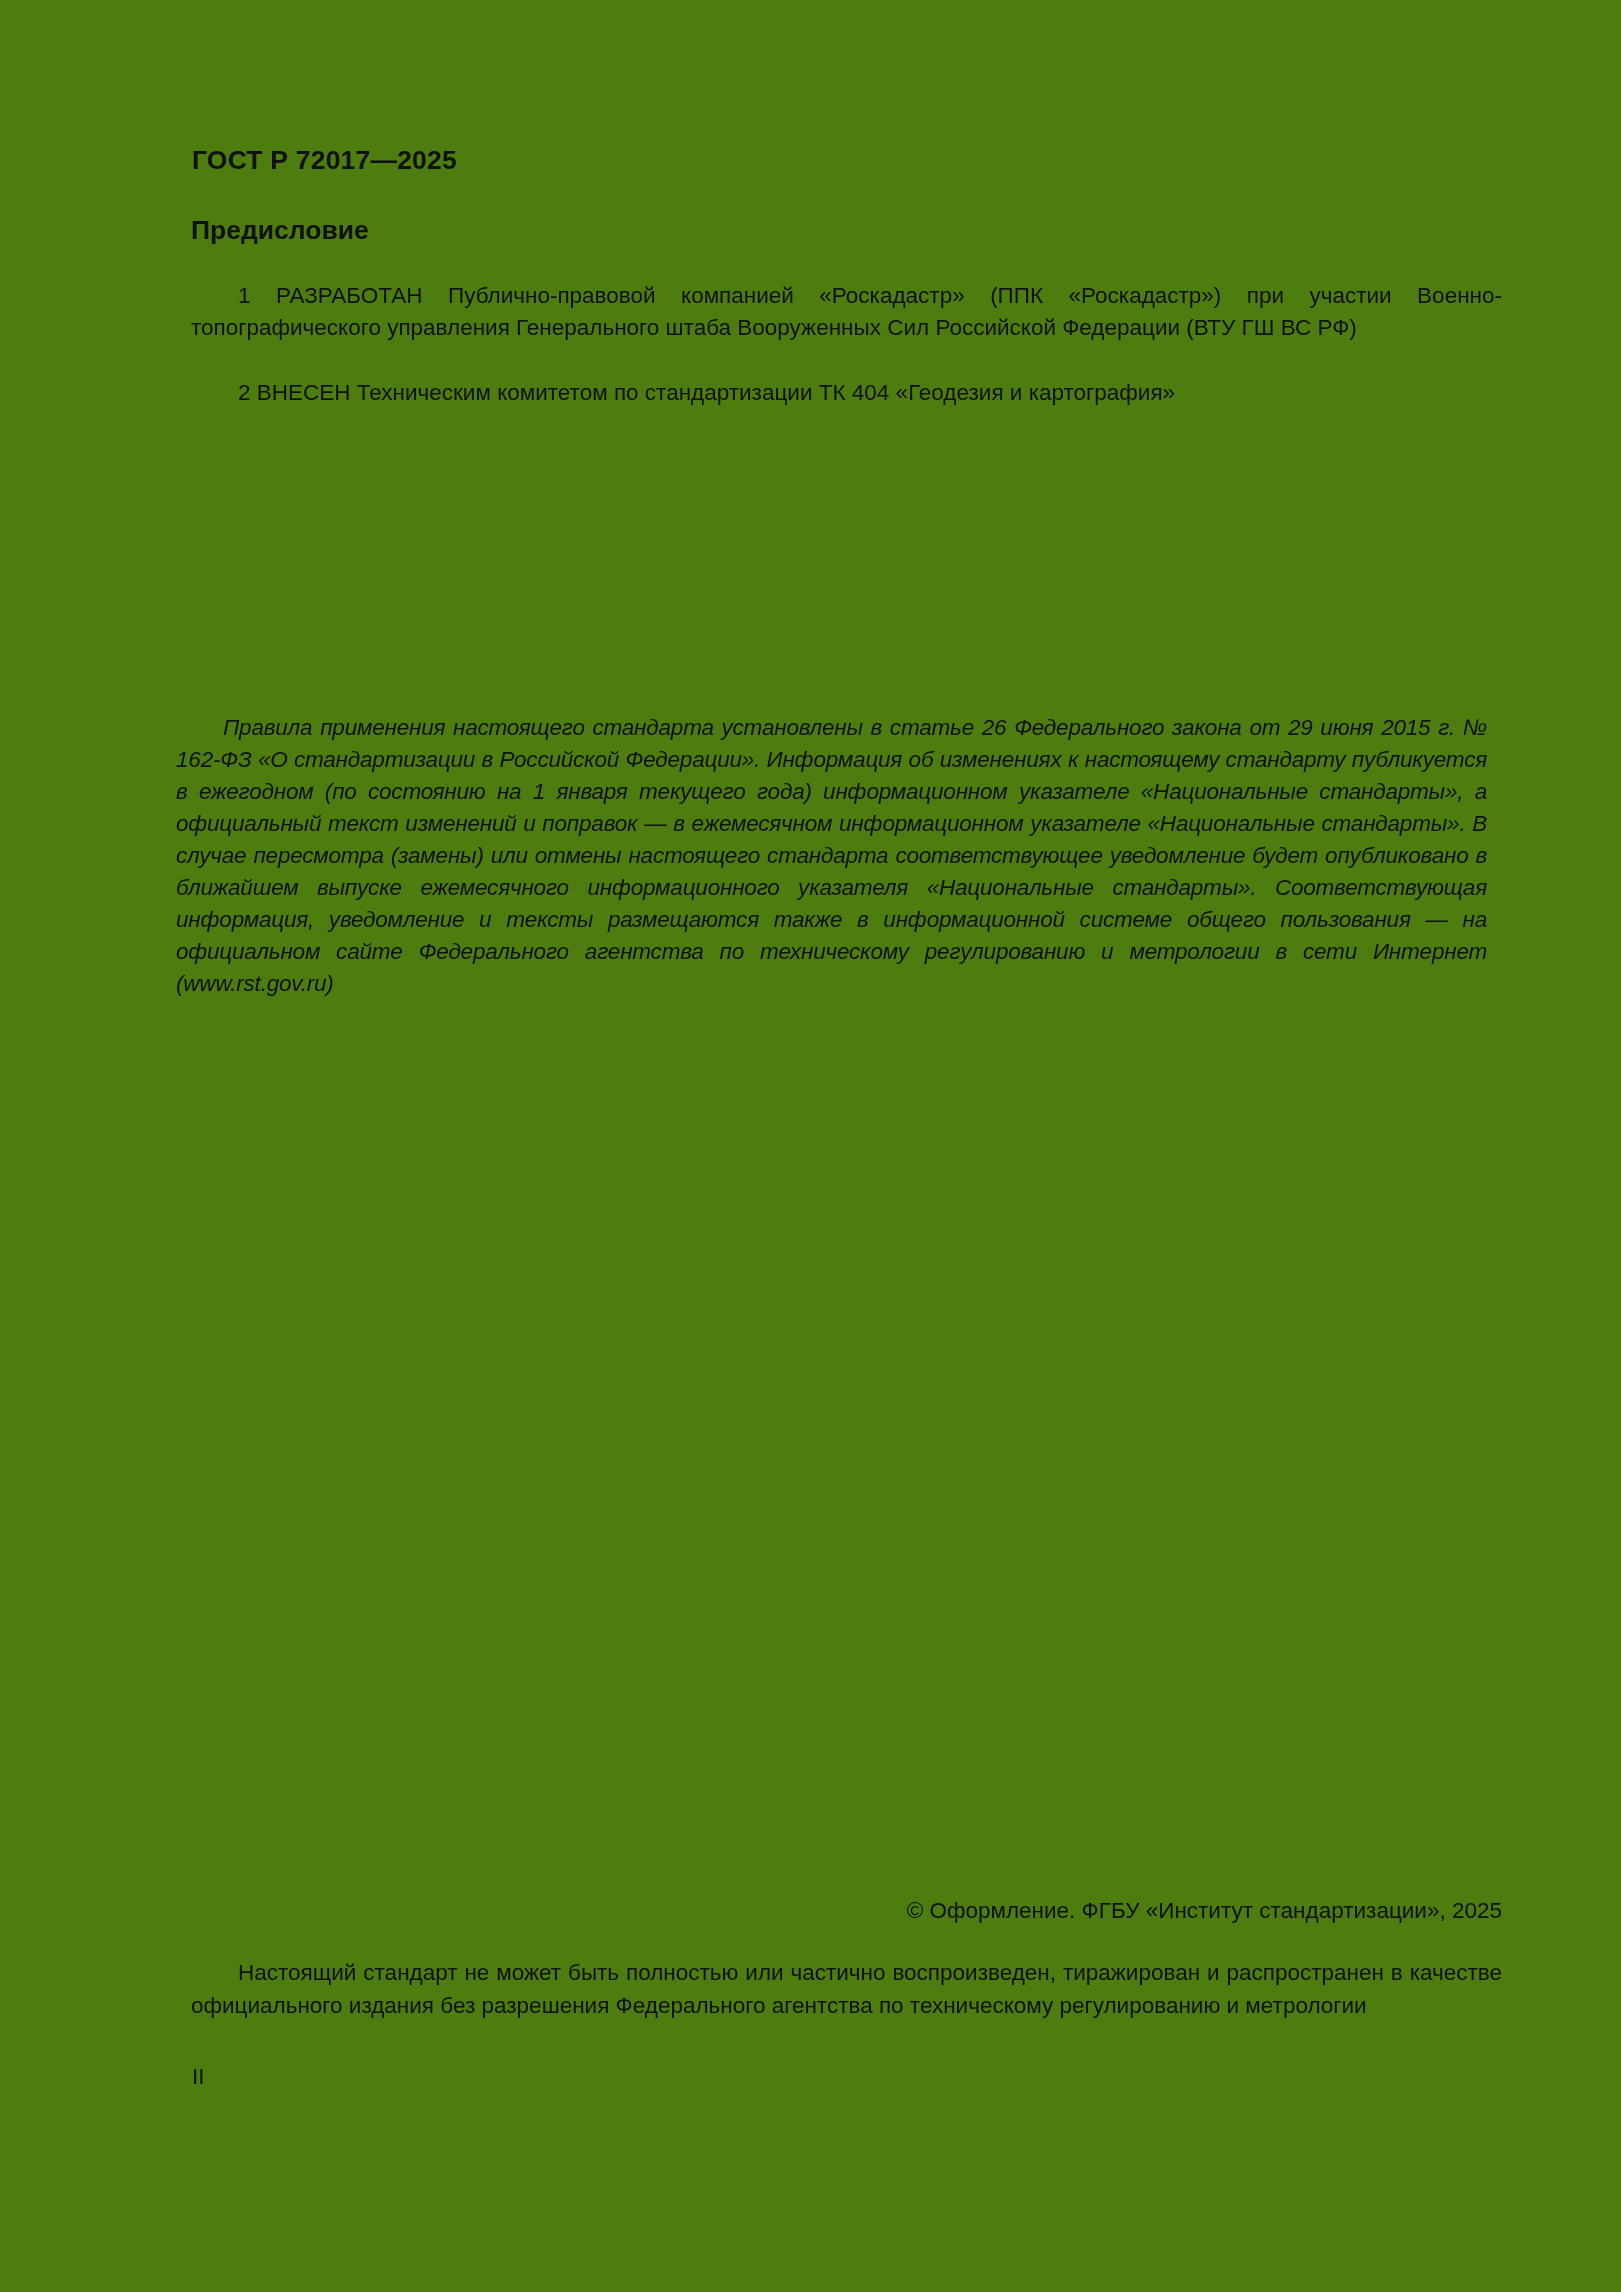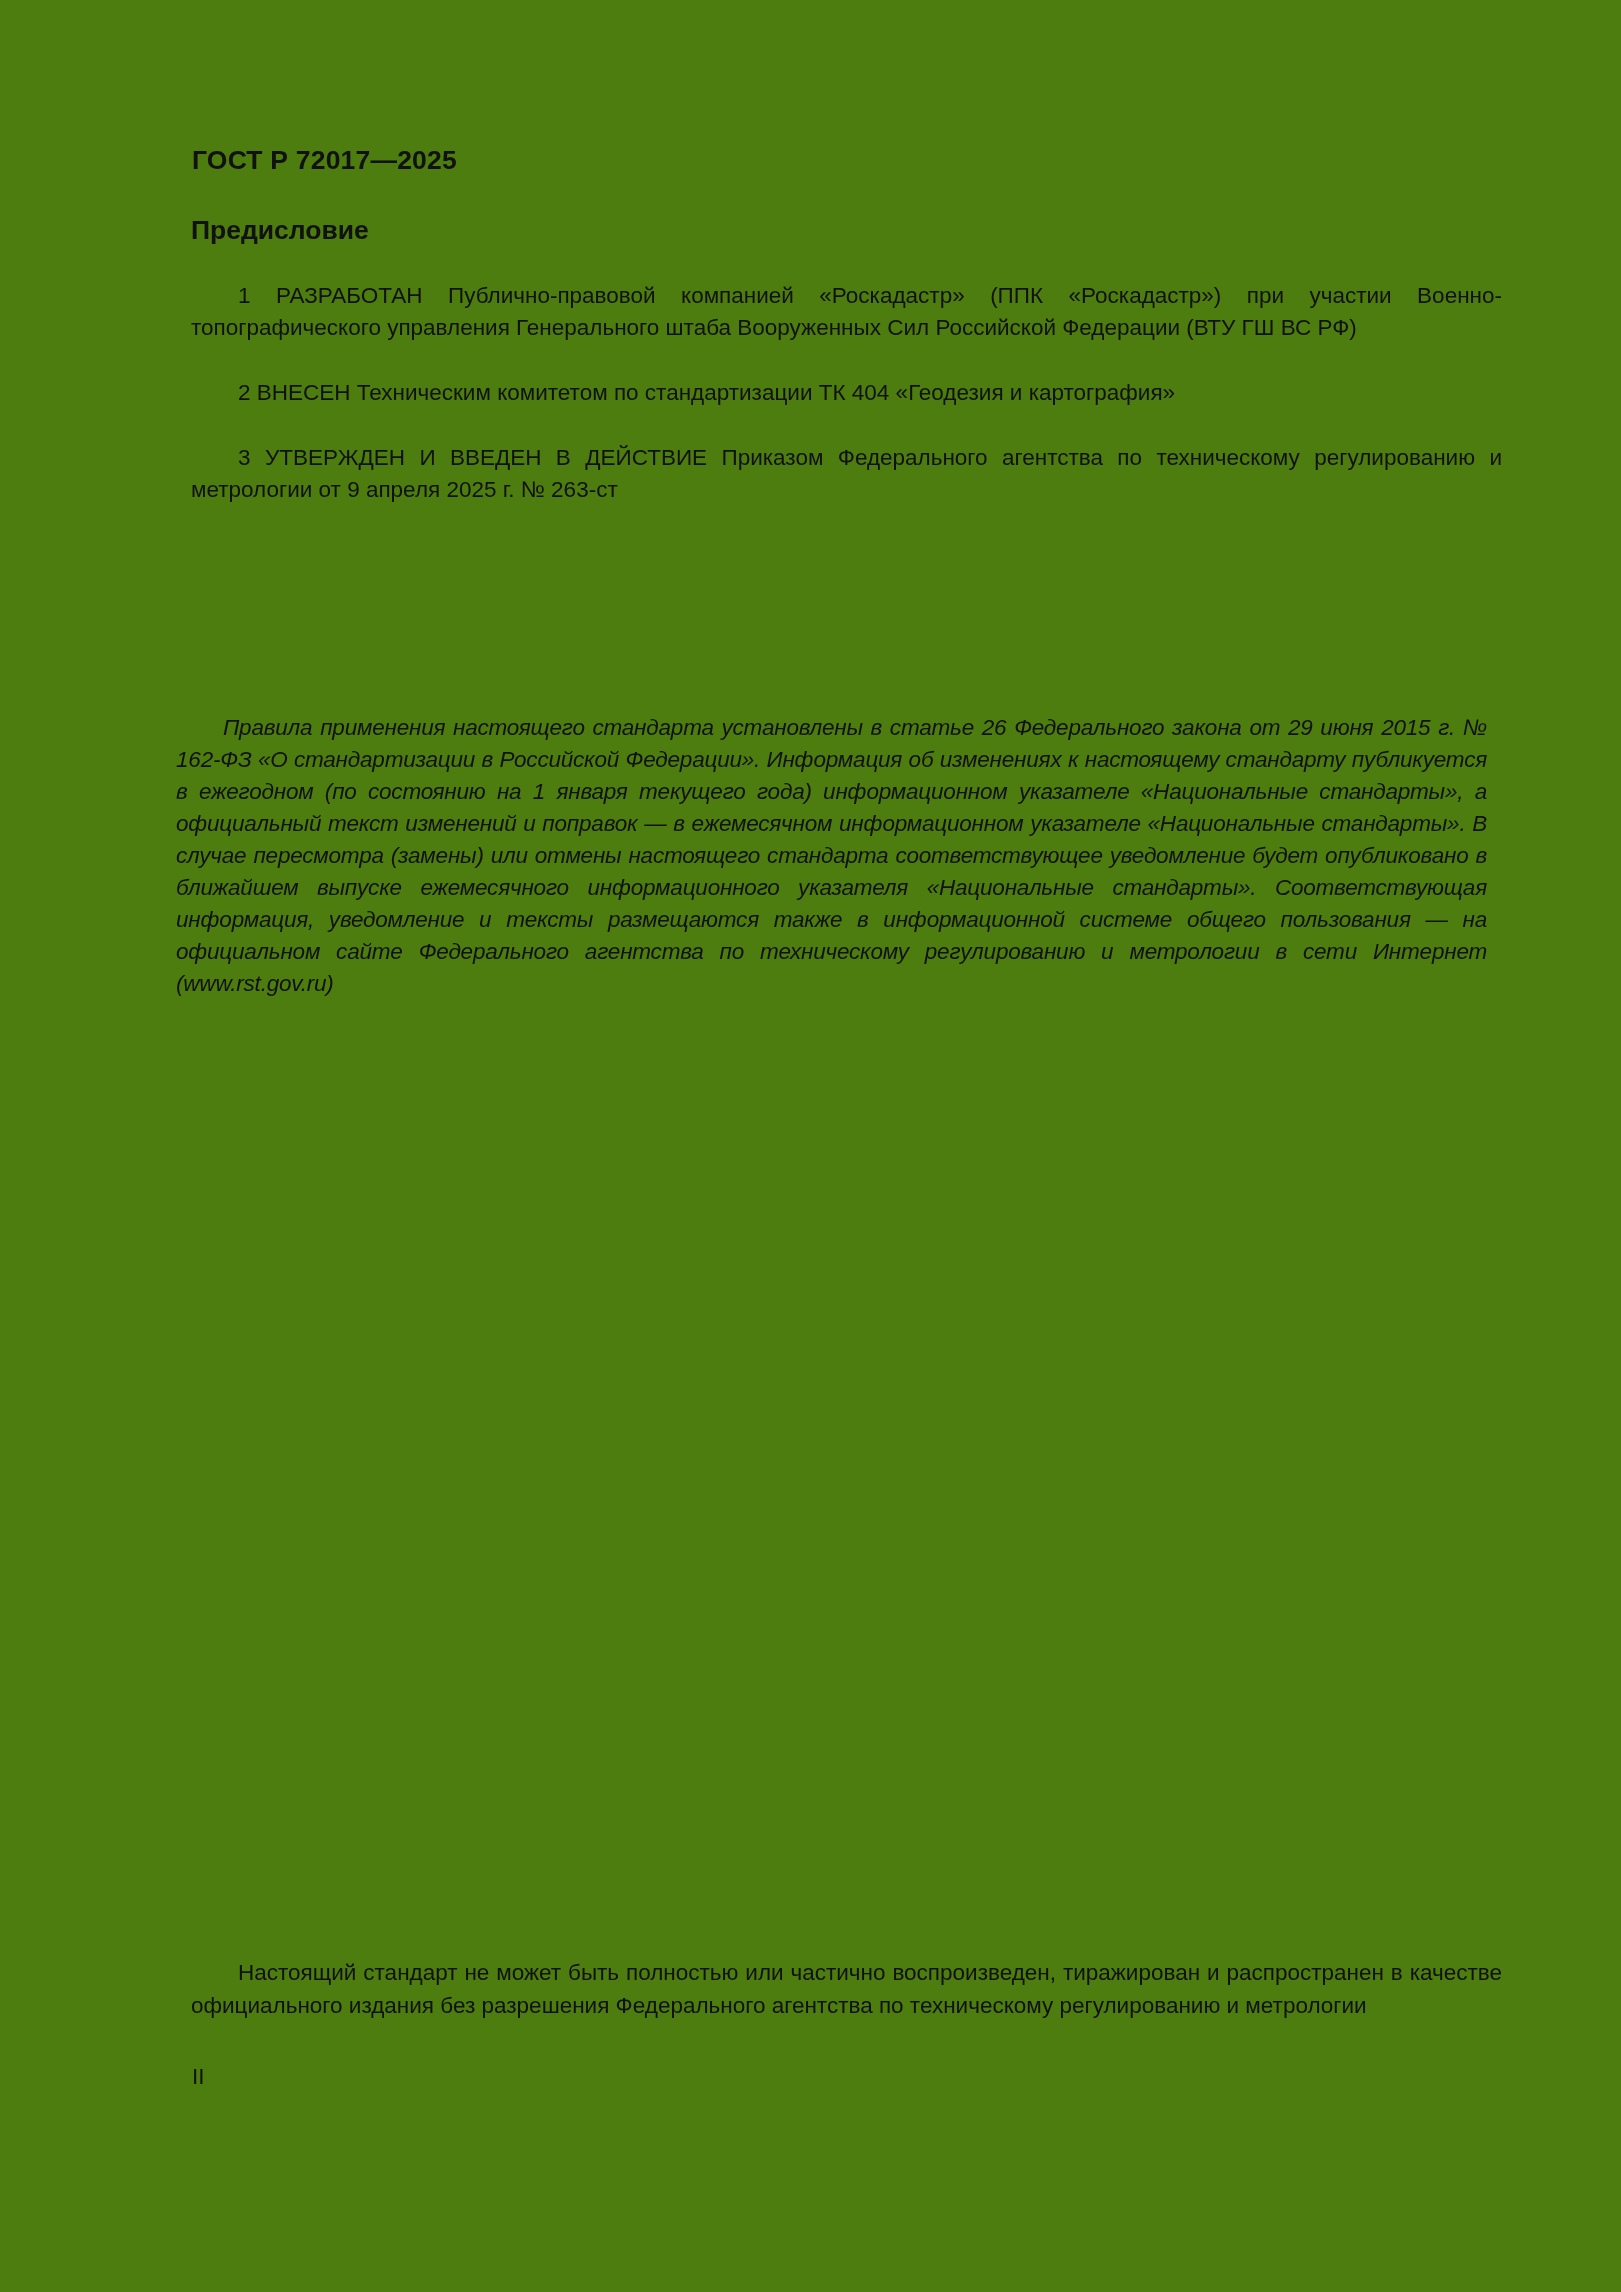--- a/index.html
+++ b/index.html
@@ -87,24 +87,24 @@
 
 <div class="page">
 
   <div class="doc-code">ГОСТ Р 72017—2025</div>
 
   <div class="page-title">Предисловие</div>
 
   <div class="foreword">
     <p>1 РАЗРАБОТАН Публично-правовой компанией «Роскадастр» (ППК «Роскадастр») при участии Военно-топографического управления Генерального штаба Вооруженных Сил Российской Федерации (ВТУ ГШ ВС РФ)</p>
     <p>2 ВНЕСЕН Техническим комитетом по стандартизации ТК 404 «Геодезия и картография»</p>
-    <p>3 УТВЕРЖДЕН И ВВЕДЕН В ДЕЙСТВИЕ Приказом Федерального агентства по техническому регулированию и метрологии от 9 апреля 2025 г. № 263-ст</p>
   </div>
 
   <div class="legal-notice">Правила применения настоящего стандарта установлены в статье 26 Федерального закона от 29 июня 2015 г. № 162-ФЗ «О стандартизации в Российской Федерации». Информация об изменениях к настоящему стандарту публикуется в ежегодном (по состоянию на 1 января текущего года) информационном указателе «Национальные стандарты», а официальный текст изменений и поправок — в ежемесячном информационном указателе «Национальные стандарты». В случае пересмотра (замены) или отмены настоящего стандарта соответствующее уведомление будет опубликовано в ближайшем выпуске ежемесячного информационного указателя «Национальные стандарты». Соответствующая информация, уведомление и тексты размещаются также в информационной системе общего пользования — на официальном сайте Федерального агентства по техническому регулированию и метрологии в сети Интернет (www.rst.gov.ru)</div>
 
+  <div class="copyright">© Оформление. ФГБУ «Институт стандартизации», 2025</div>
 
   <div class="distribution-notice">Настоящий стандарт не может быть полностью или частично воспроизведен, тиражирован и распространен в качестве официального издания без разрешения Федерального агентства по техническому регулированию и метрологии</div>
 
   <div class="page-number">II</div>
 
 </div>
 
 
 </body></html>

